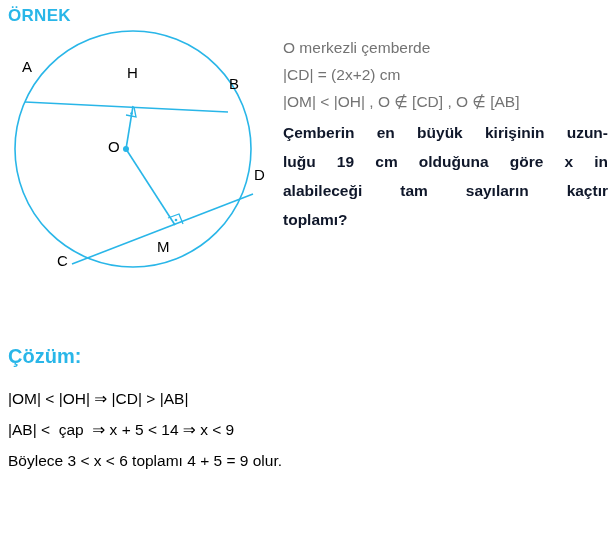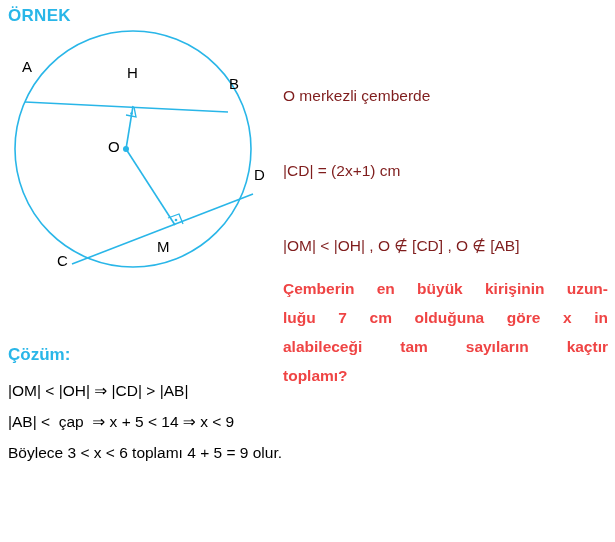--- a/index.html
+++ b/index.html
@@ -47,52 +47,51 @@
   }
   .statement {
     position: absolute;
     left: 283px;
     top: 34px;
     width: 325px;
   }
   .statement .line {
     font-size: 15.5px;
     line-height: 27px;
-    color: #7f1d1d;
+    color: #737373;
     white-space: nowrap;
-    margin-top: 48px;
   }
   .statement .bold-block {
     font-size: 15.5px;
     font-weight: bold;
     line-height: 29px;
     text-align: justify;
-    color: #ef4444;
-    margin-top: 15px;
+    color: #0f172a;
+    margin-top: 3px;
   }
   .statement .bold-block span {
     display: block;
     text-align: justify;
     text-align-last: justify;
   }
   .statement .bold-block span.last {
     text-align-last: left;
   }
   .solution-title {
     position: absolute;
     left: 8px;
     top: 345px;
-    font-size: 17px;
+    font-size: 20px;
     font-weight: bold;
     color: #29b6e8;
   }
   .solution-lines {
     position: absolute;
     left: 8px;
-    top: 375px;
+    top: 383px;
     width: 600px;
   }
   .solution-lines .sline {
     font-size: 15.5px;
     line-height: 31px;
     color: #000;
     white-space: pre;
   }
 </style>
 </head>
@@ -128,25 +127,25 @@
     <div class="fig-label" style="left:127px; top:38px;">H</div>
     <div class="fig-label" style="left:229px; top:49px;">B</div>
     <div class="fig-label" style="left:108px; top:112px;">O</div>
     <div class="fig-label" style="left:254px; top:140px;">D</div>
     <div class="fig-label" style="left:157px; top:212px;">M</div>
     <div class="fig-label" style="left:57px; top:226px;">C</div>
   </div>
 
   <div class="statement">
     <div class="line">O merkezli çemberde</div>
-    <div class="line">|CD| = (2x+1) cm</div>
+    <div class="line">|CD| = (2x+2) cm</div>
     <div class="line">|OM| &lt; |OH| ,  O ∉ [CD] ,  O ∉ [AB]</div>
     <div class="bold-block">
       <span>Çemberin en büyük kirişinin uzun-</span>
-      <span>luğu 7 cm olduğuna göre x in</span>
+      <span>luğu 19 cm olduğuna göre x in</span>
       <span>alabileceği tam sayıların kaçtır</span>
       <span class="last">toplamı?</span>
     </div>
   </div>
 
   <div class="solution-title">Çözüm:</div>
 
   <div class="solution-lines">
     <div class="sline">|OM| &lt; |OH| ⇒ |CD| &gt; |AB|</div>
     <div class="sline">|AB| &lt;  çap  ⇒ x + 5 &lt; 14 ⇒ x &lt; 9</div>

